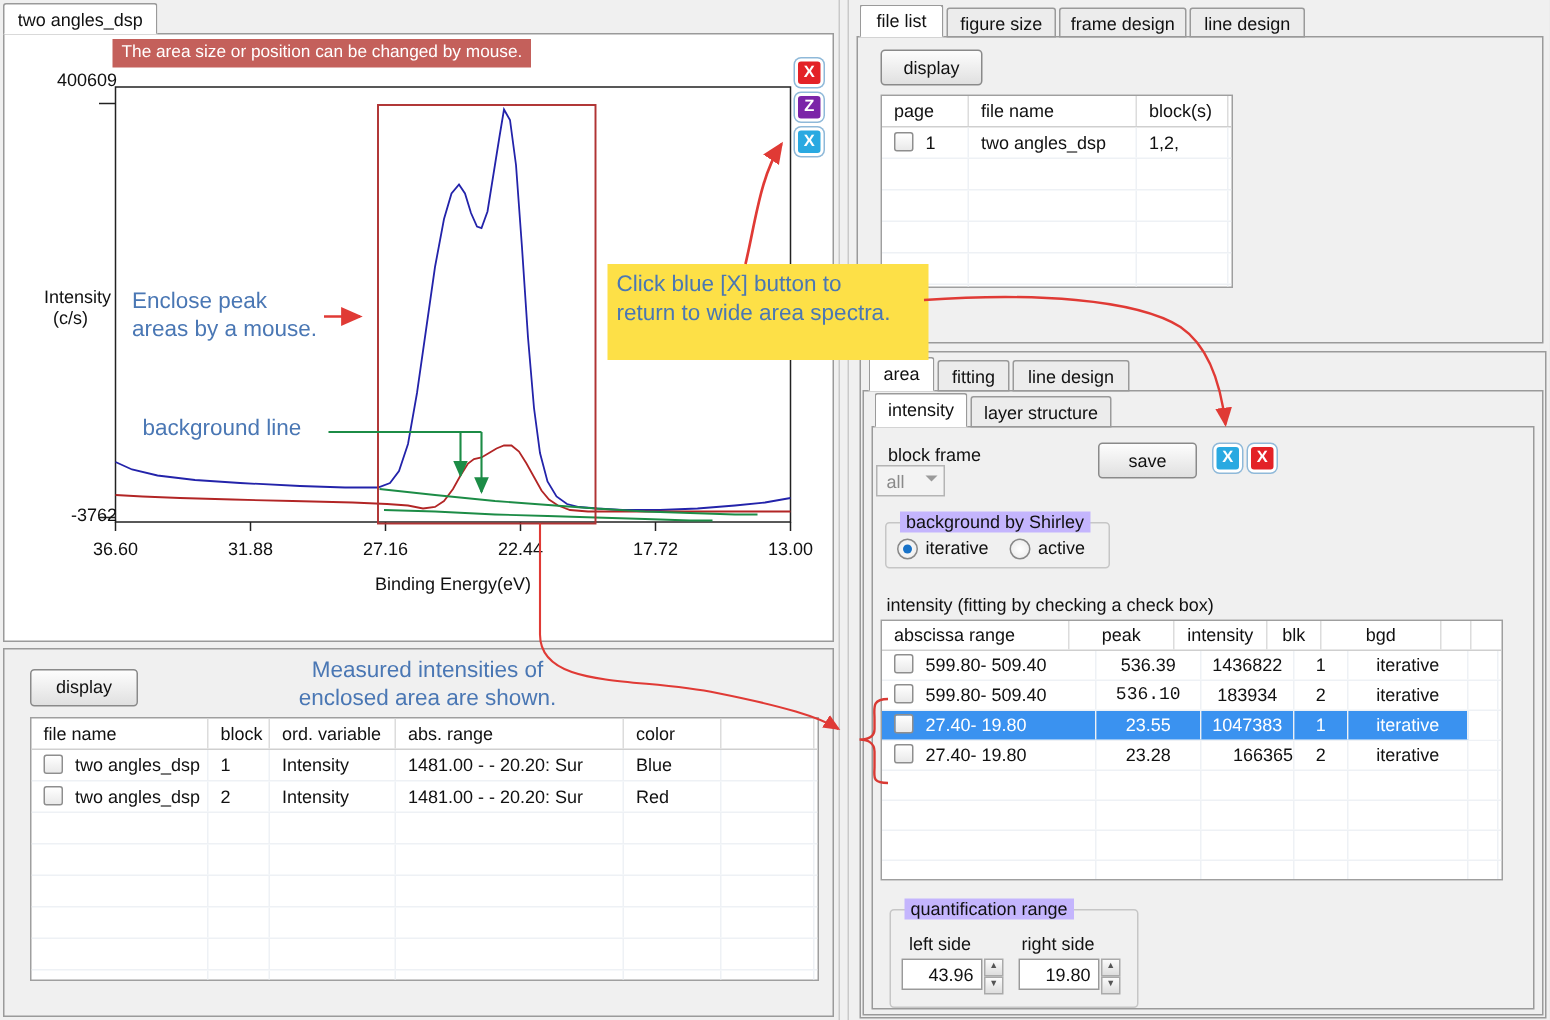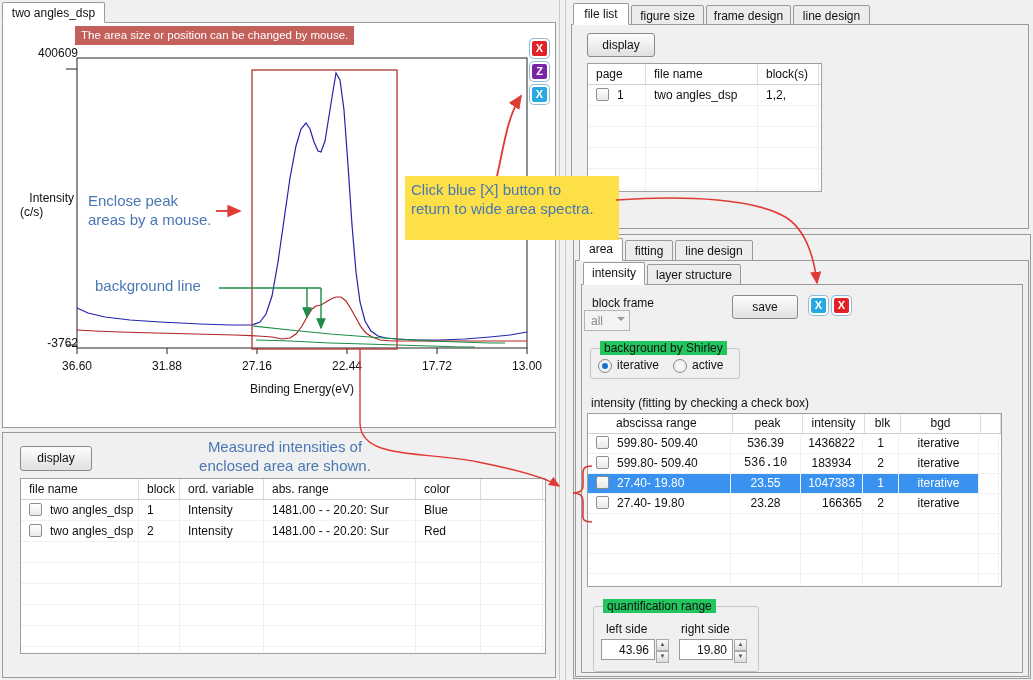--- a/index.html
+++ b/index.html
@@ -27,21 +27,21 @@
   .thead{border-bottom:1px solid #cfcfcf;}
   .tcell{box-sizing:border-box;border-right:1px solid #eef1f5;padding-left:8px;
          white-space:nowrap;overflow:hidden;flex:0 0 auto;}
   .thead .tcell{border-right:1px solid #dcdcdc;}
   .tcell.ac{text-align:center;padding-left:0;}
   .trow.sel .tcell{background:#3a92f0;color:#fff;}
   .trow.sel .tcell:last-child{background:#fff;color:#111;}
   .cb{display:inline-block;width:11px;height:11px;border:1px solid #8e8e8e;border-radius:2px;
       background:linear-gradient(#fff,#e9e9e9);vertical-align:middle;margin:-2px 8px 0 0;}
   .grp{position:absolute;border:1px solid #c6c6c6;border-radius:3px;box-sizing:border-box;}
-  .grp-legend{position:absolute;background:#22c55e;padding:0 4px;white-space:nowrap;z-index:3;}
+  .grp-legend{position:absolute;background:#c4b5fd;padding:0 4px;white-space:nowrap;z-index:3;}
   .radio{display:inline-block;width:12px;height:12px;border:1px solid #888;border-radius:50%;
          background:radial-gradient(#fff,#e8e8e8);vertical-align:middle;margin-right:5px;position:relative;}
   .radio.on::after{content:'';position:absolute;left:3px;top:3px;width:6px;height:6px;
          border-radius:50%;background:#1872c8;}
   .fld{position:absolute;box-sizing:border-box;background:#fff;border:1px solid #9a9a9a;
        text-align:right;padding:3px 5px 0 0;}
   .spin{position:absolute;width:13px;box-sizing:border-box;}
   .spin div{height:10px;border:1px solid #aaa;background:linear-gradient(#fbfbfb,#ddd);
        font-size:6px;line-height:9px;text-align:center;color:#555;}
   .dd{position:absolute;box-sizing:border-box;background:#f3f3f3;border:1px solid #b4b4b4;
@@ -61,21 +61,21 @@
   <div class="vline" style="left:565px"></div>
 
   <div class="tab active" style="left:2px;top:2px;width:103px;height:21px">two angles_dsp</div>
   <div class="panel white" style="left:2px;top:22px;width:554px;height:406px"></div>
 
   <div class="banner" style="left:75px;top:26px;height:19px">The area size or position can be changed by mouse.</div>
 
   <div class="axis-lbl" style="left:30px;top:46px;width:48px;text-align:right">400609</div>
   <div class="axis-lbl" style="left:34px;top:336px;width:44px;text-align:right">-3762</div>
   <div class="axis-lbl" style="left:20px;top:191px;width:54px;text-align:right">Intensity</div>
-  <div class="axis-lbl" style="left:20px;top:205px;width:54px;text-align:left">(c/s)</div>
+  <div class="axis-lbl" style="left:20px;top:205px;width:54px;text-align:center">(c/s)</div>
 
   <div class="axis-lbl" style="left:47px;top:359px;width:60px;text-align:center">36.60</div>
   <div class="axis-lbl" style="left:137px;top:359px;width:60px;text-align:center">31.88</div>
   <div class="axis-lbl" style="left:227px;top:359px;width:60px;text-align:center">27.16</div>
   <div class="axis-lbl" style="left:317px;top:359px;width:60px;text-align:center">22.44</div>
   <div class="axis-lbl" style="left:407px;top:359px;width:60px;text-align:center">17.72</div>
   <div class="axis-lbl" style="left:497px;top:359px;width:60px;text-align:center">13.00</div>
   <div class="axis-lbl" style="left:227px;top:382px;width:150px;text-align:center">Binding Energy(eV)</div>
 
   <div class="xbtn xred" style="left:530px;top:39px">X</div>
@@ -235,21 +235,21 @@
   <div class="xbtn xblue" style="left:809px;top:296px">X</div>
   <div class="xbtn xred" style="left:832px;top:296px">X</div>
 
   <div class="grp" style="left:590px;top:348px;width:150px;height:31px"></div>
   <div class="grp-legend" style="left:600px;top:341px">background by Shirley</div>
   <div class="abs" id="radio-row" style="left:598px;top:356px;width:140px;height:18px;line-height:18px"><span style="margin-right: 14px;"><span class="radio on"></span><span>iterative</span></span><span style="margin-right: 14px;"><span class="radio"></span><span>active</span></span></div>
 
   <div class="abs" style="left:591px;top:396px">intensity (fitting by checking a check box)</div>
   <div class="dtable rh19" style="left:587px;top:413px;width:413px;height:172px">
       <div class="trow thead">
-        <div class="tcell al" style="width: 125px; margin-left: 20px;">abscissa range</div>
+        <div class="tcell al" style="width: 125px;">abscissa range</div>
         <div class="tcell ac ac" style="width: 70px;">peak</div>
         <div class="tcell ac ac" style="width: 62px;">intensity</div>
         <div class="tcell ac ac" style="width: 36px;">blk</div>
         <div class="tcell ac ac" style="width: 80px;">bgd</div>
         <div class="tcell al" style="width: 20px;"></div>
       </div>
       <div class="trow">
         <div class="tcell" style="width: 143px;"><span class="cb"></span><span>599.80- 509.40</span></div>
         <div class="tcell ac" style="width: 70px;"><span>536.39</span></div>
         <div class="tcell ac" style="width: 62px;"><span>1436822</span></div>

